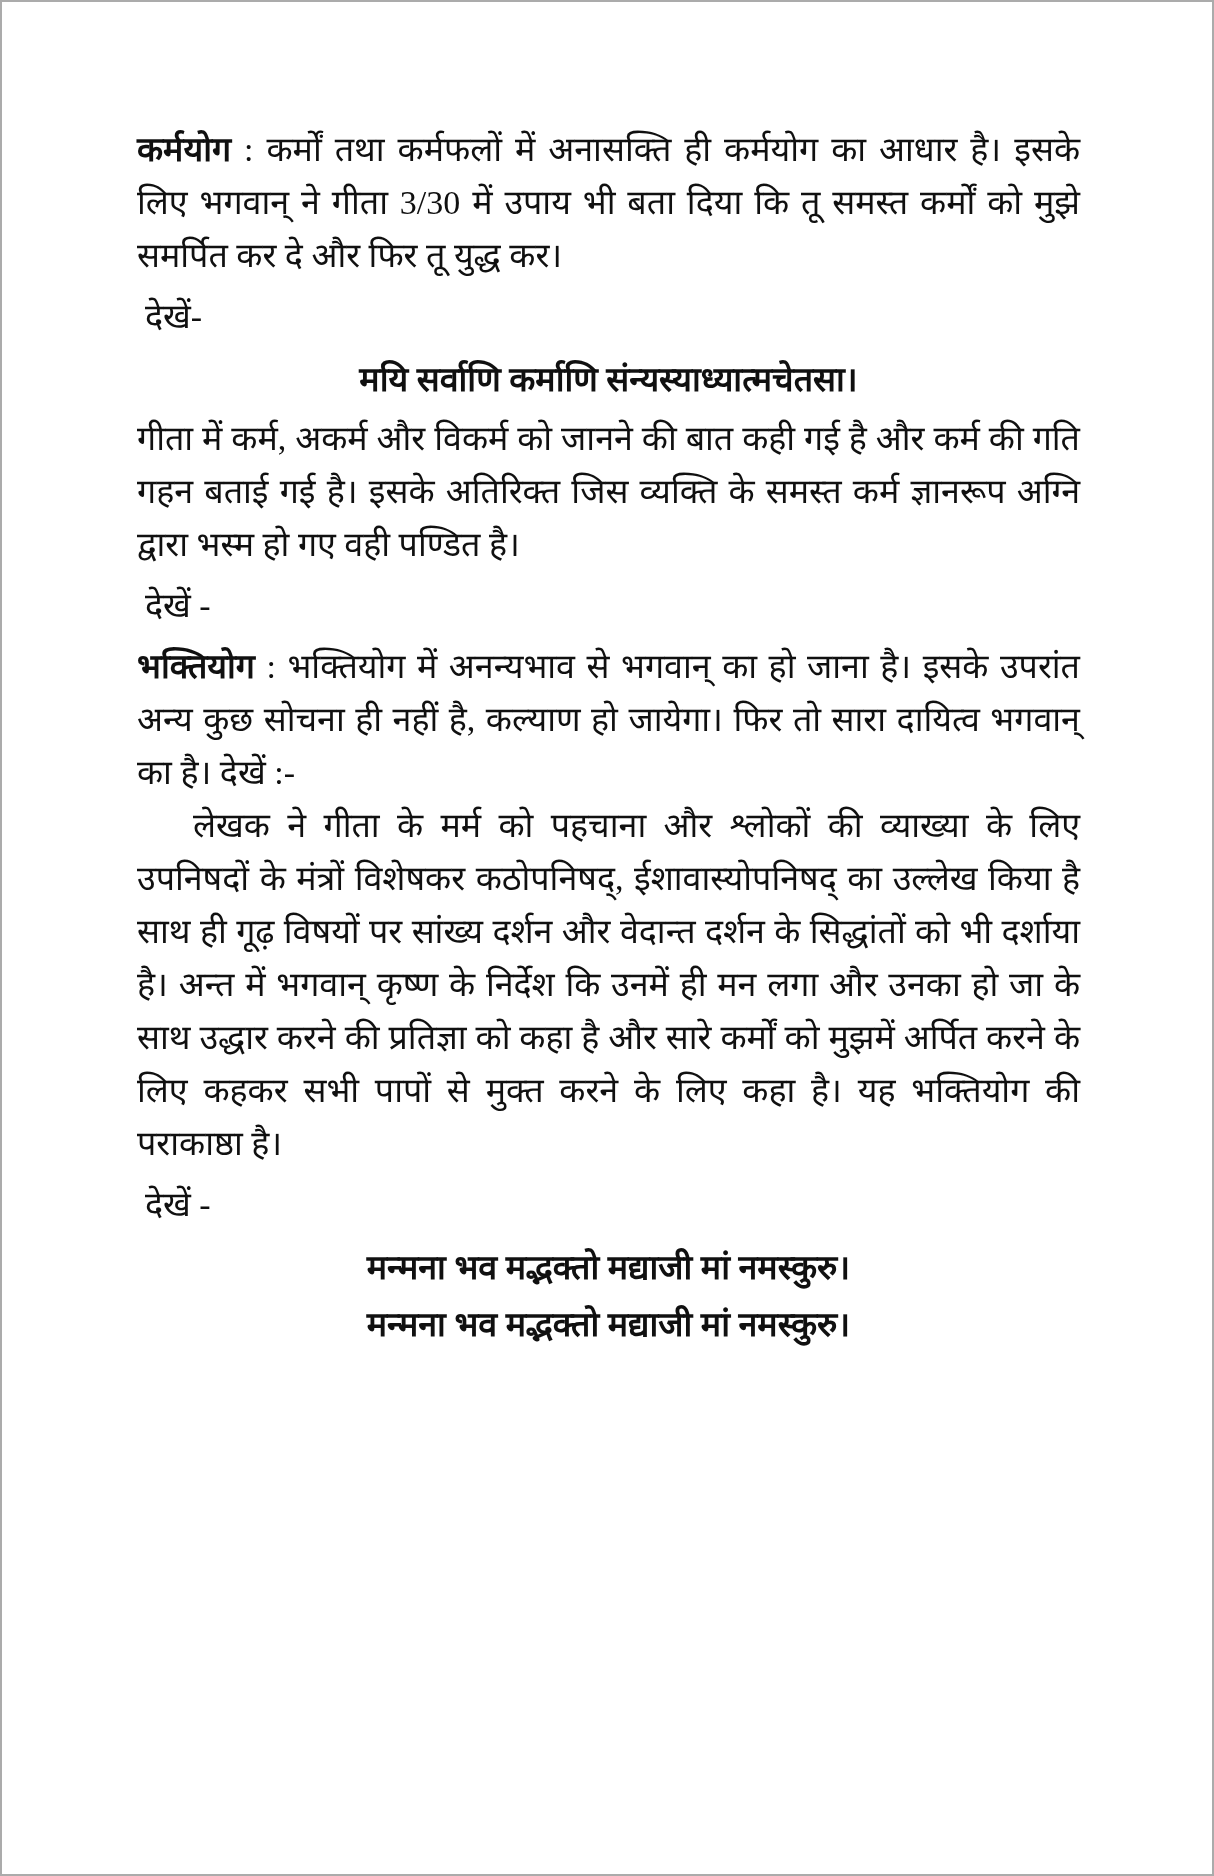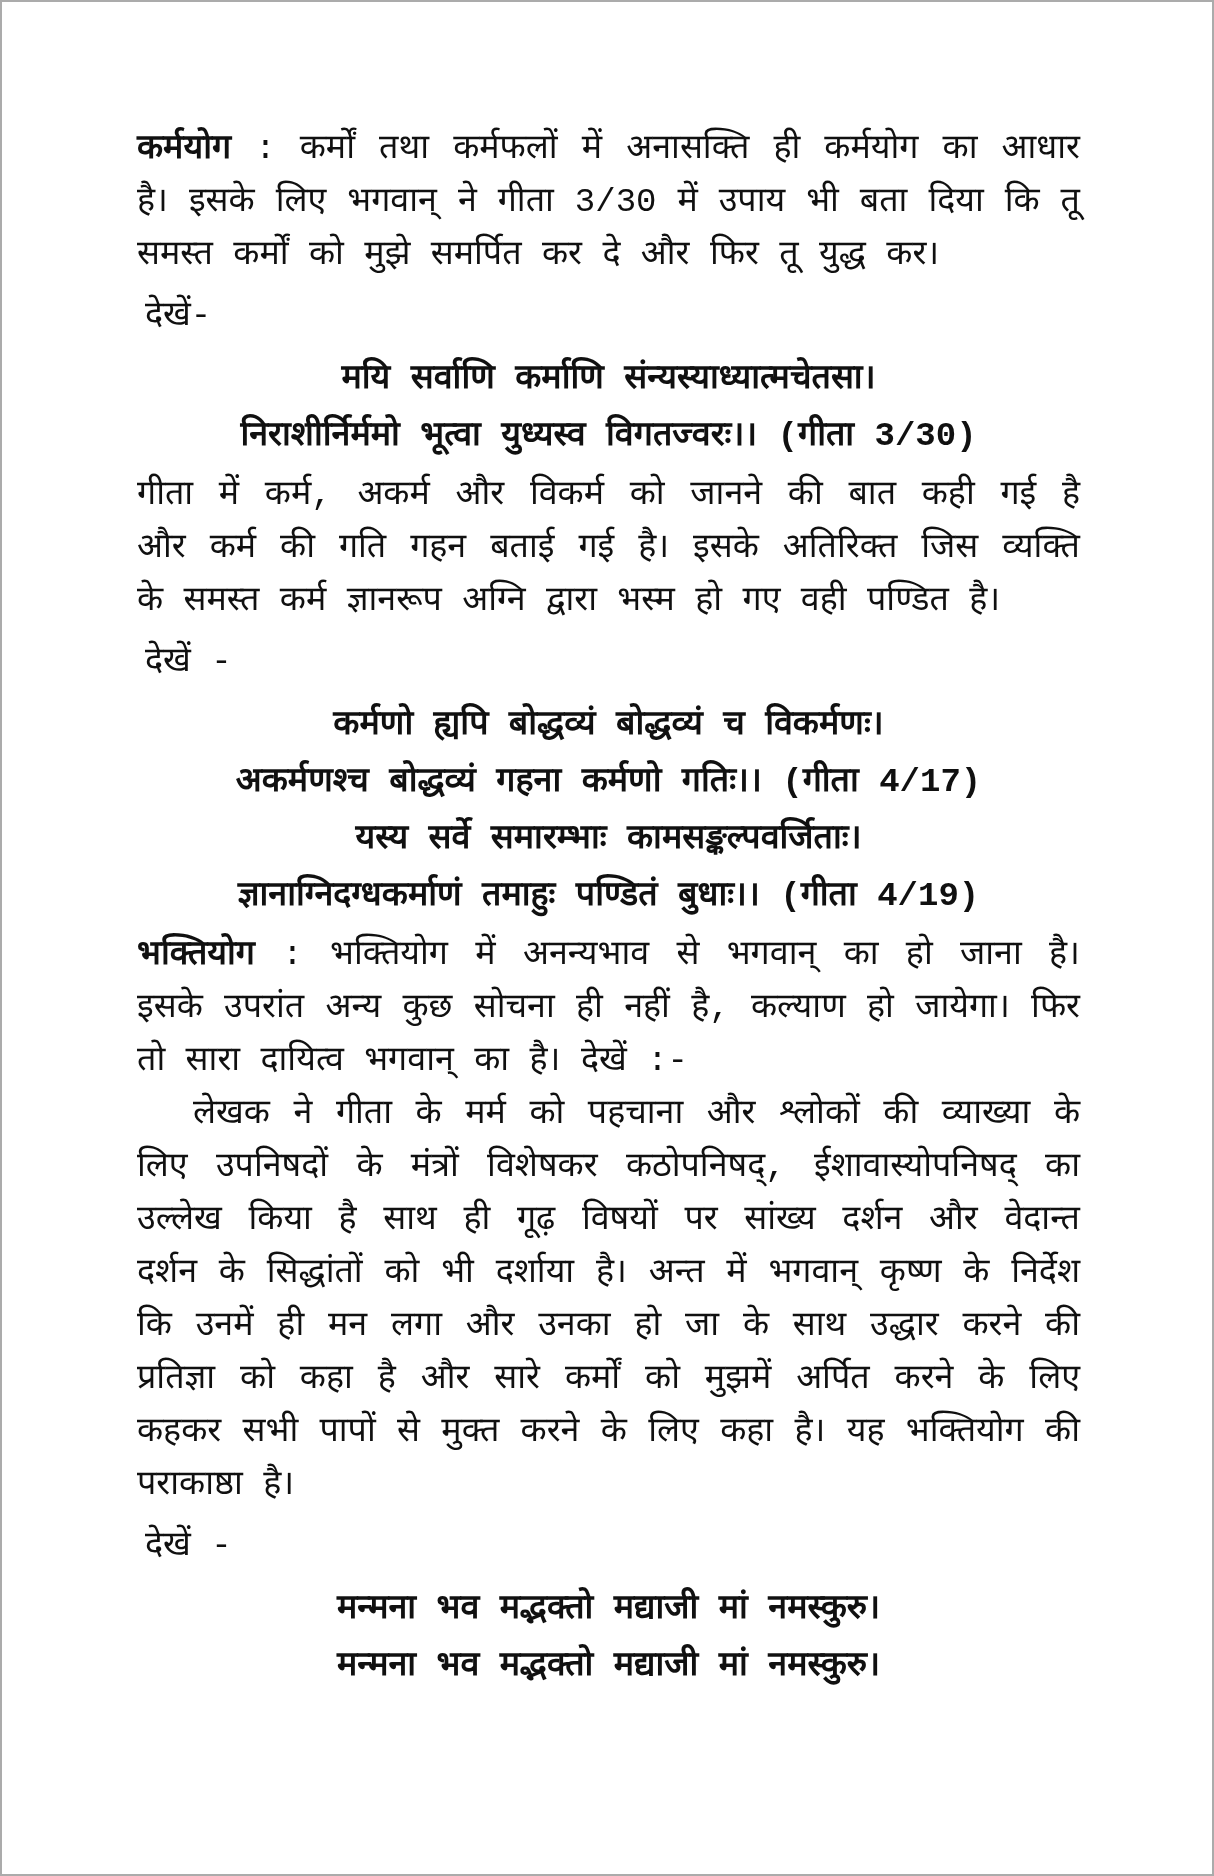--- a/index.html
+++ b/index.html
@@ -8,21 +8,21 @@
     background: #ffffff;
   }
   .page {
     position: relative;
     width: 1214px;
     height: 1876px;
     box-sizing: border-box;
     background: #ffffff;
     border: 2px solid #ababab;
     overflow: hidden;
-    font-family: Liberation Mono, monospace;
+    font-family: Liberation Serif, serif;
     color: #101010;
   }
   .content {
     box-sizing: border-box;
     padding: 121px 132px 0 135px;
     font-size: 34px;
     line-height: 53px;
   }
   .para {
     margin: 0;
@@ -51,30 +51,23 @@
 </style>
 </head>
 <body>
 
 <div class="page">
   <div class="content">
       <p class="para"><strong>कर्मयोग</strong><span> : कर्मों तथा कर्मफलों में अनासक्ति ही कर्मयोग का आधार है। इसके लिए भगवान् ने गीता 3/30 में उपाय भी बता दिया कि तू समस्त कर्मों को मुझे समर्पित कर दे और फिर तू युद्ध कर।</span></p>
       <p class="see-label">देखें-</p>
       <div class="verse">
         <div class="verse-line">मयि सर्वाणि कर्माणि संन्यस्याध्यात्मचेतसा।</div>
-        <div class="verse-line">निराशीर्निर्ममो भूत्वा युध्यस्व विगतज्वरः।। (गीता 3/30)</div>
       </div>
       <p class="para">गीता में कर्म, अकर्म और विकर्म को जानने की बात कही गई है और कर्म की गति गहन बताई गई है। इसके अतिरिक्त जिस व्यक्ति के समस्त कर्म ज्ञानरूप अग्नि द्वारा भस्म हो गए वही पण्डित है।</p>
       <p class="see-label">देखें -</p>
-      <div class="verse">
-        <div class="verse-line">कर्मणो ह्यपि बोद्धव्यं बोद्धव्यं च विकर्मणः।</div>
-        <div class="verse-line">अकर्मणश्च बोद्धव्यं गहना कर्मणो गतिः।। (गीता 4/17)</div>
-        <div class="verse-line">यस्य सर्वे समारम्भाः कामसङ्कल्पवर्जिताः।</div>
-        <div class="verse-line">ज्ञानाग्निदग्धकर्माणं तमाहुः पण्डितं बुधाः।। (गीता 4/19)</div>
-      </div>
       <p class="para"><strong>भक्तियोग</strong><span> : भक्तियोग में अनन्यभाव से भगवान् का हो जाना है। इसके उपरांत अन्य कुछ सोचना ही नहीं है, कल्याण हो जायेगा। फिर तो सारा दायित्व भगवान् का है। देखें :-</span></p>
       <p class="para indent">लेखक ने गीता के मर्म को पहचाना और श्लोकों की व्याख्या के लिए उपनिषदों के मंत्रों विशेषकर कठोपनिषद्, ईशावास्योपनिषद् का उल्लेख किया है साथ ही गूढ़ विषयों पर सांख्य दर्शन और वेदान्त दर्शन के सिद्धांतों को भी दर्शाया है। अन्त में भगवान् कृष्ण के निर्देश कि उनमें ही मन लगा और उनका हो जा के साथ उद्धार करने की प्रतिज्ञा को कहा है और सारे कर्मों को मुझमें अर्पित करने के लिए कहकर सभी पापों से मुक्त करने के लिए कहा है। यह भक्तियोग की पराकाष्ठा है।</p>
       <p class="see-label">देखें -</p>
       <div class="verse">
         <div class="verse-line">मन्मना भव मद्भक्तो मद्याजी मां नमस्कुरु।</div>
         <div class="verse-line">मन्मना भव मद्भक्तो मद्याजी मां नमस्कुरु।</div>
       </div>
     </div>
 </div>
 

